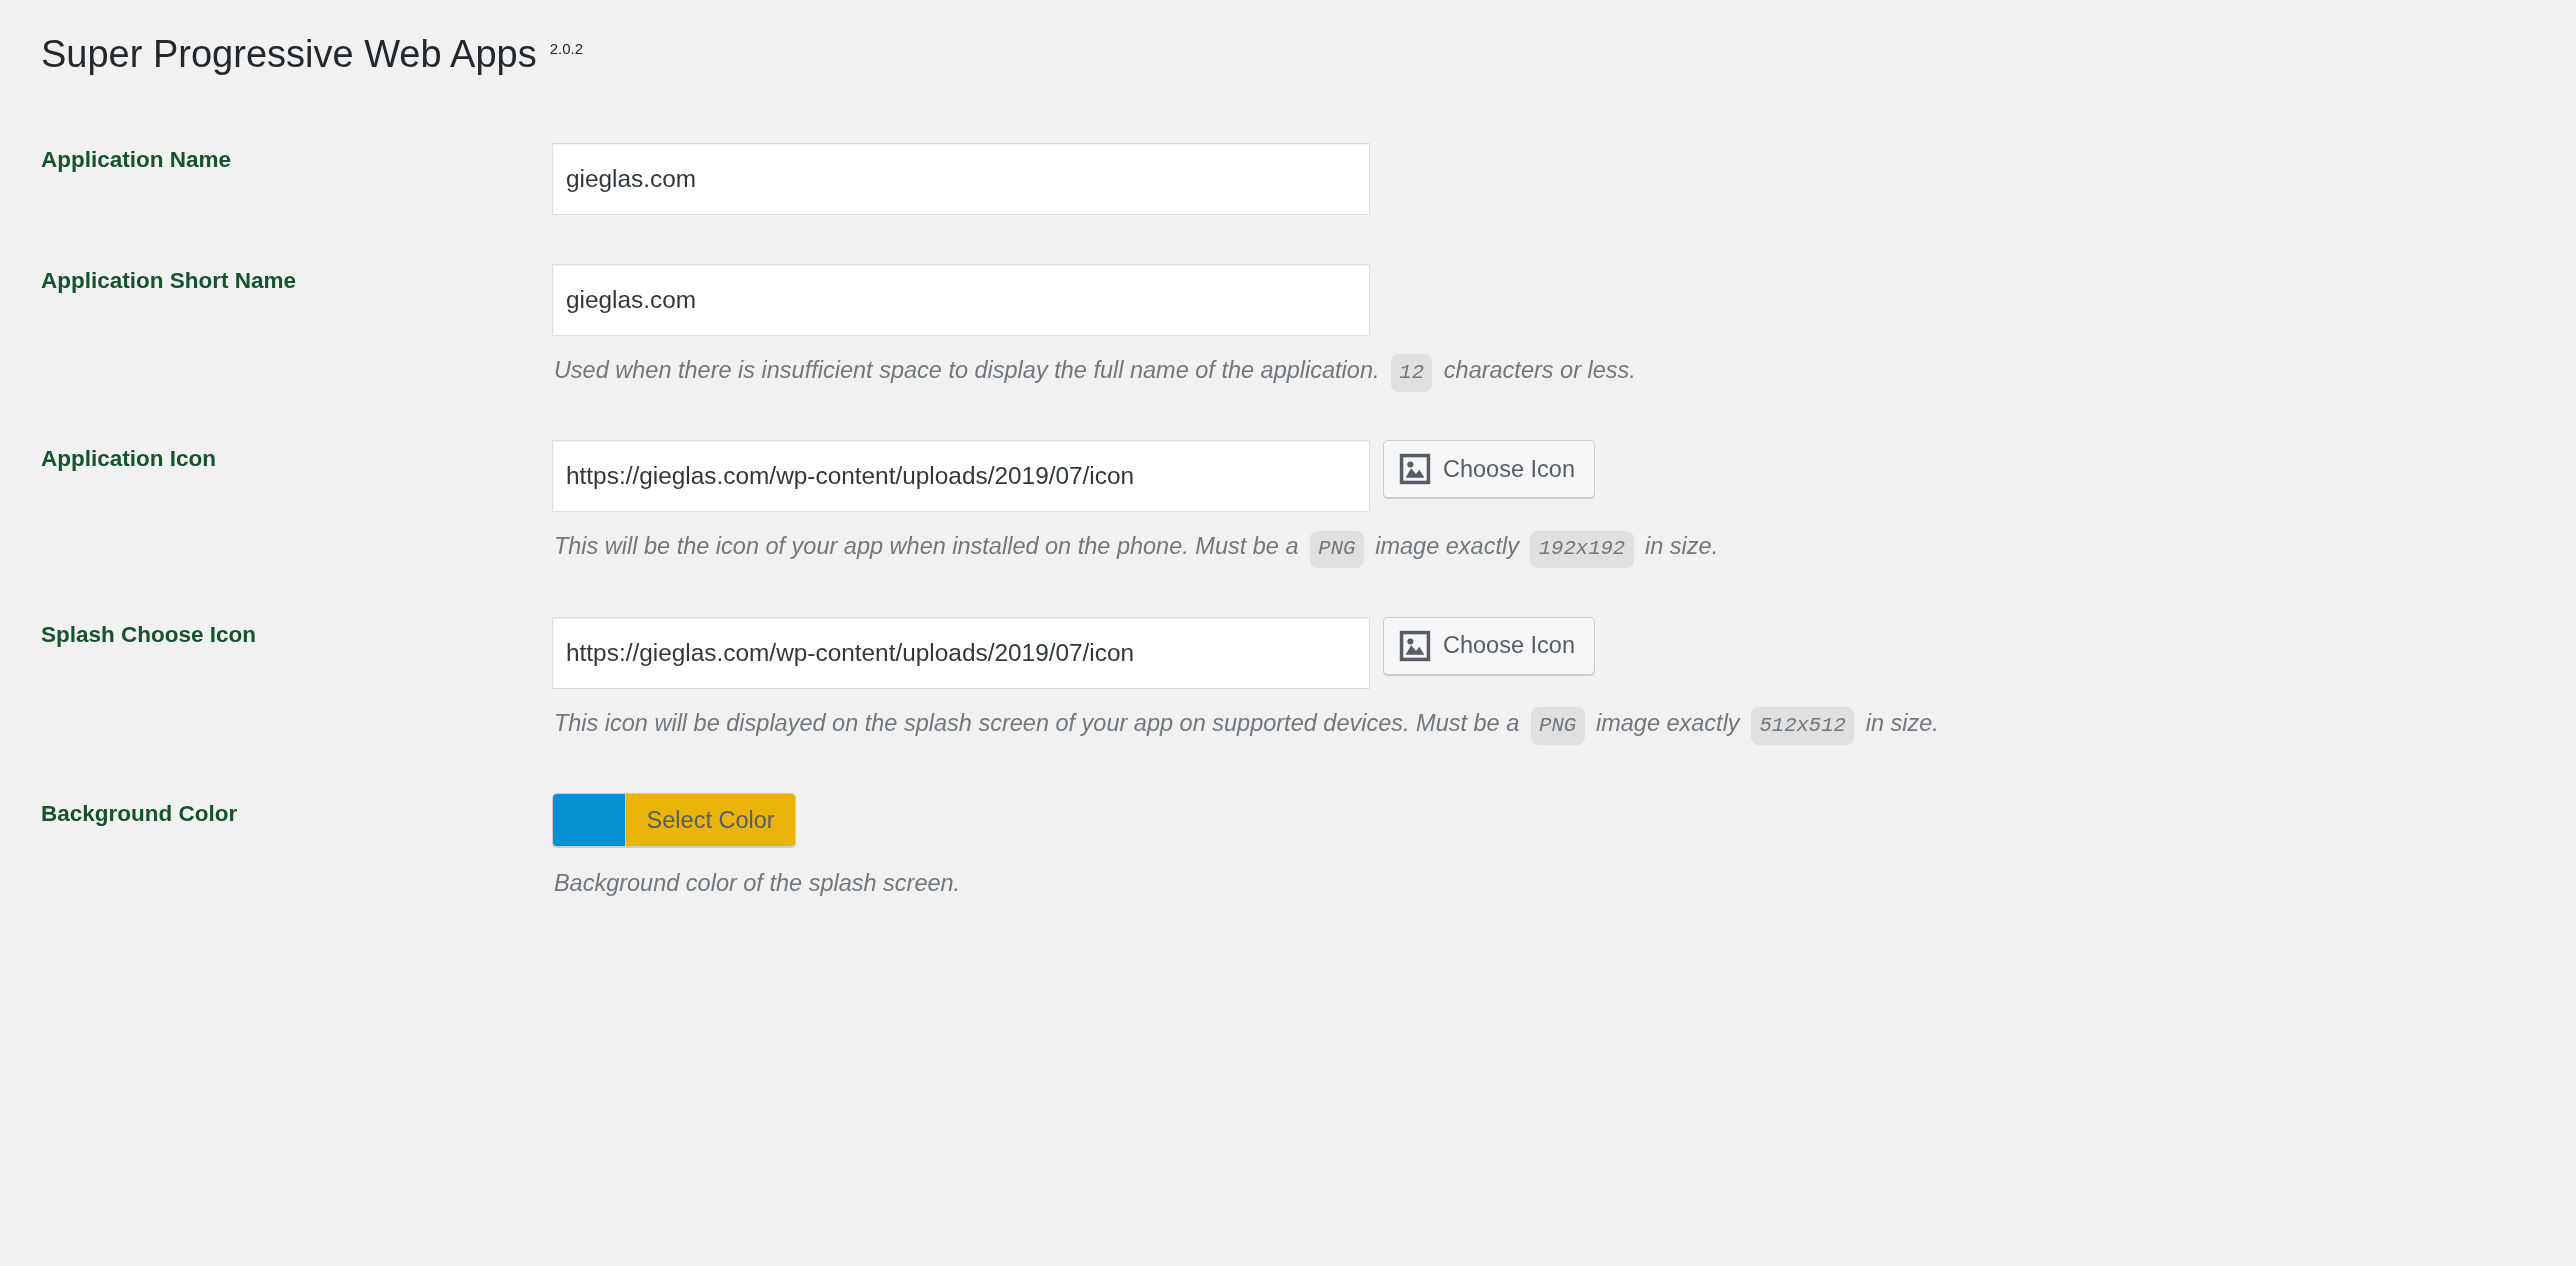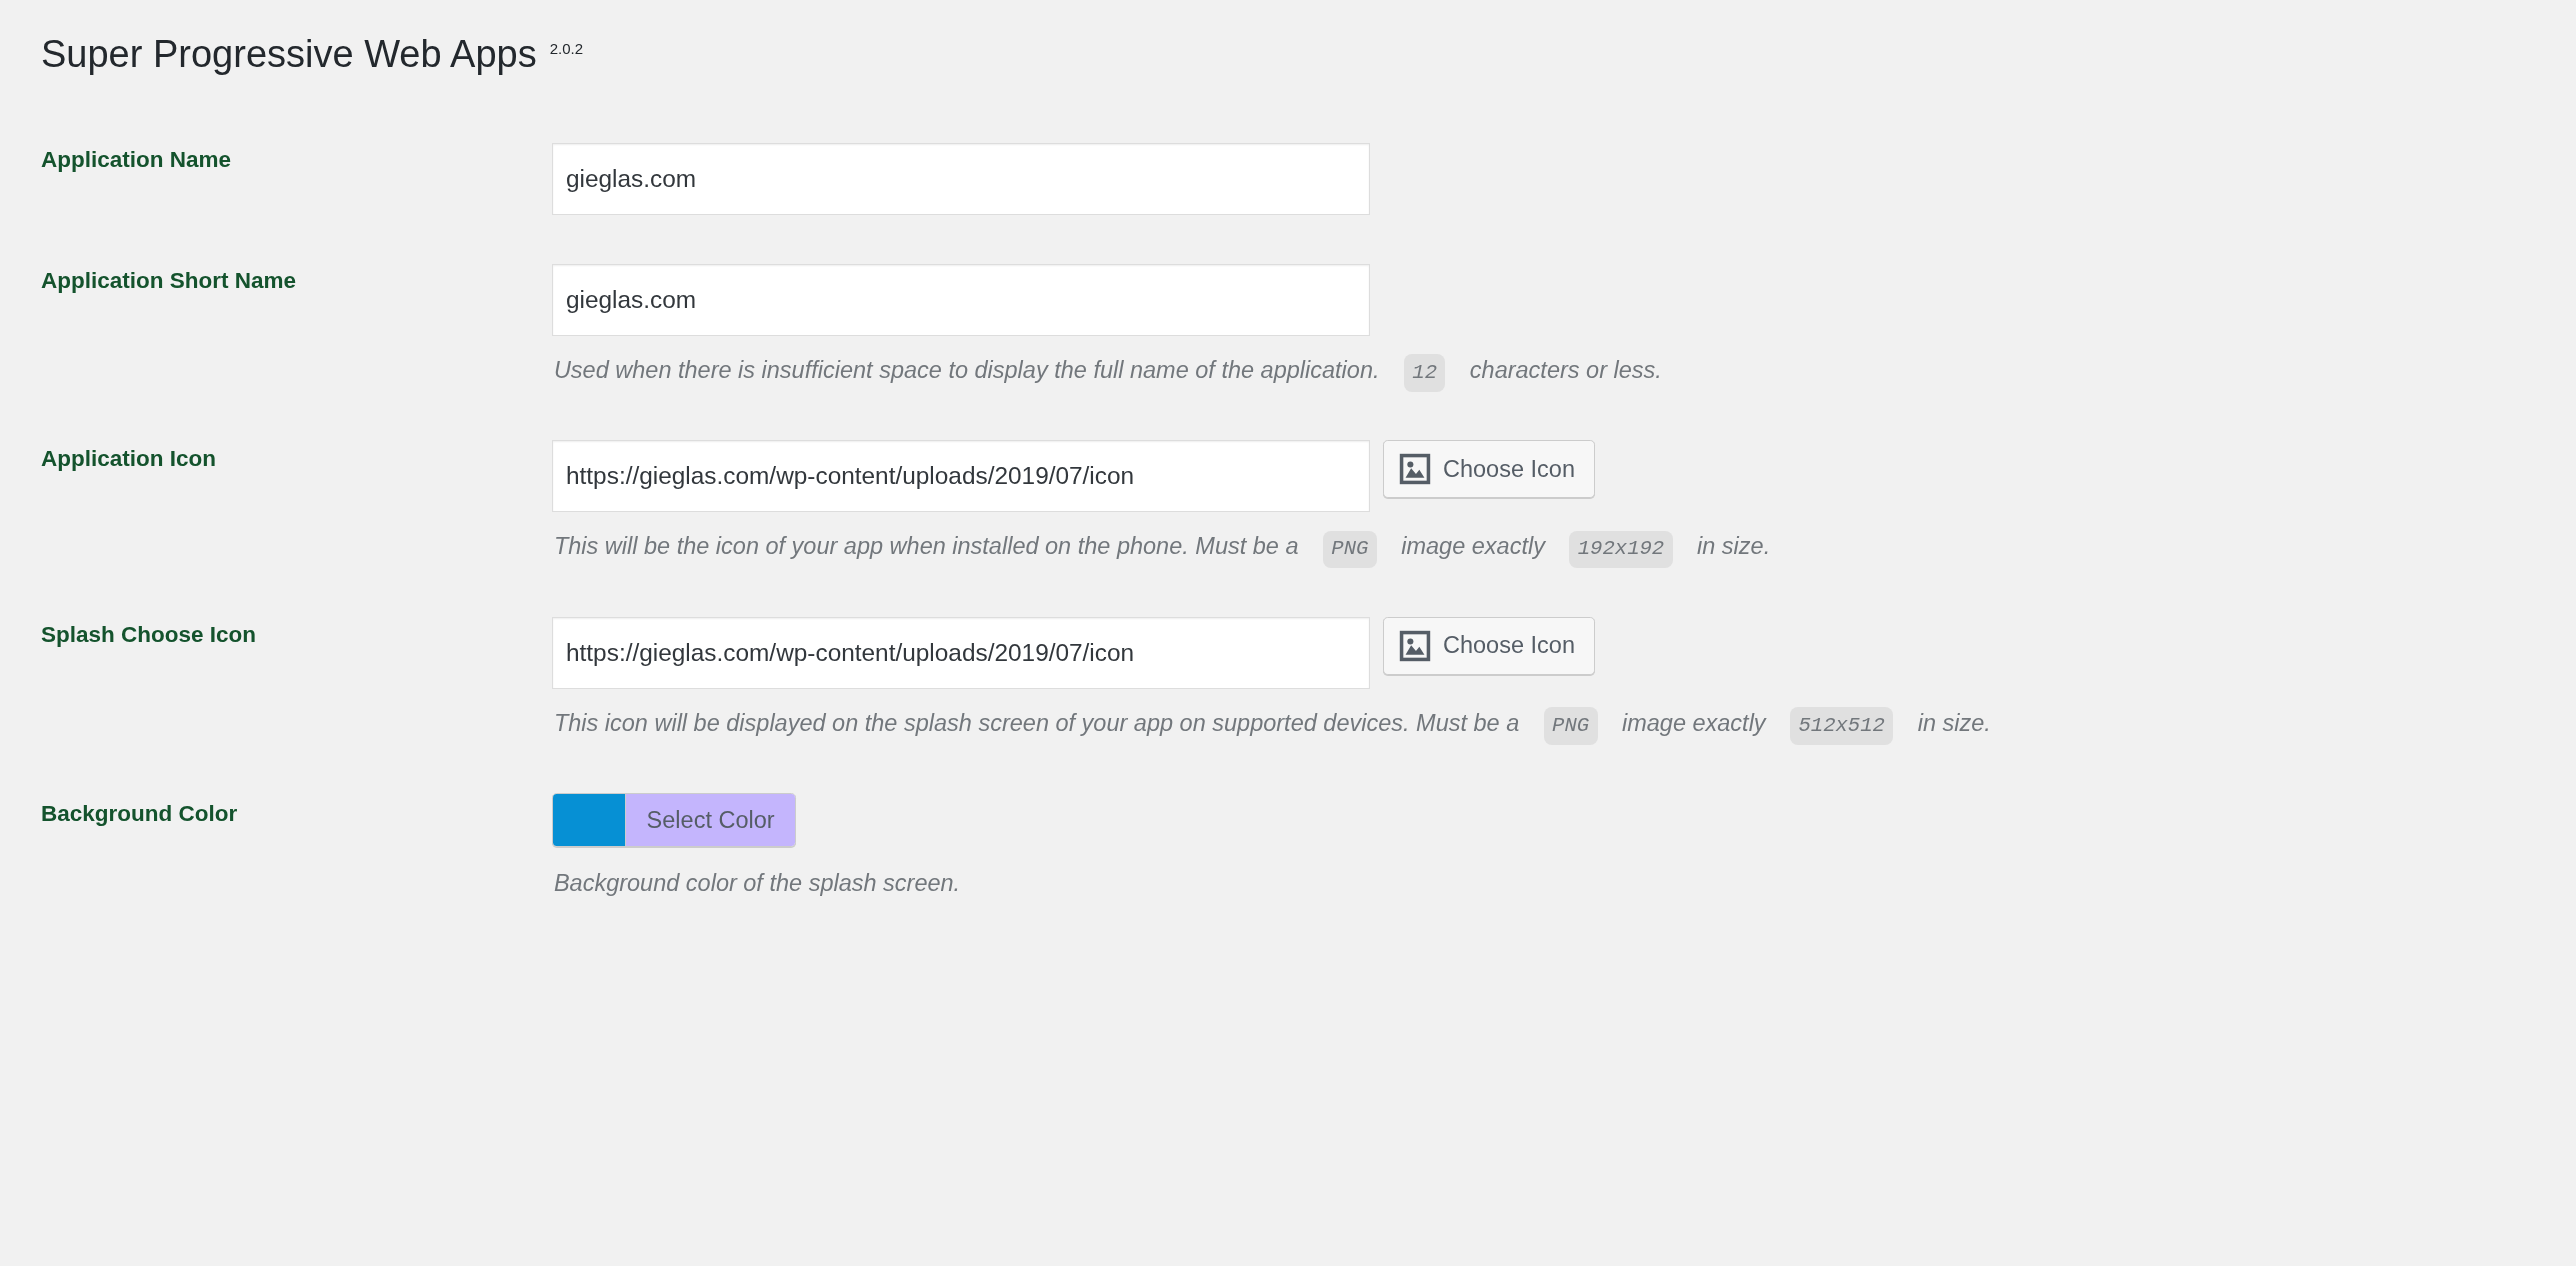--- a/index.html
+++ b/index.html
@@ -129,35 +129,35 @@
   .color-swatch {
     width: 73px;
     border-right: 0.9px solid #cccccc;
   }
   .color-label {
     display: flex;
     align-items: center;
     padding: 0 20.6px;
     font-size: 23.5px;
     color: #555d66;
-    background: #c4b5fd;
+    background: #eab308;
     white-space: nowrap;
   }
 
   
   .description {
     margin: 17px 0 0 1.9px;
     font-size: 23.5px;
     font-style: italic;
     color: #72777c;
     line-height: 1.45;
     display: flex;
     flex-wrap: wrap;
     align-items: baseline;
-    gap: 16px;
+    gap: 3px;
     white-space: pre-wrap;
   }
   .description .seg { white-space: pre; }
   code.chip {
     font-family: "Liberation Mono", monospace;
     font-style: italic;
     font-size: 20.6px;
     background: #e0e0e0;
     color: #72777c;
     padding: 3.8px 8.4px;

